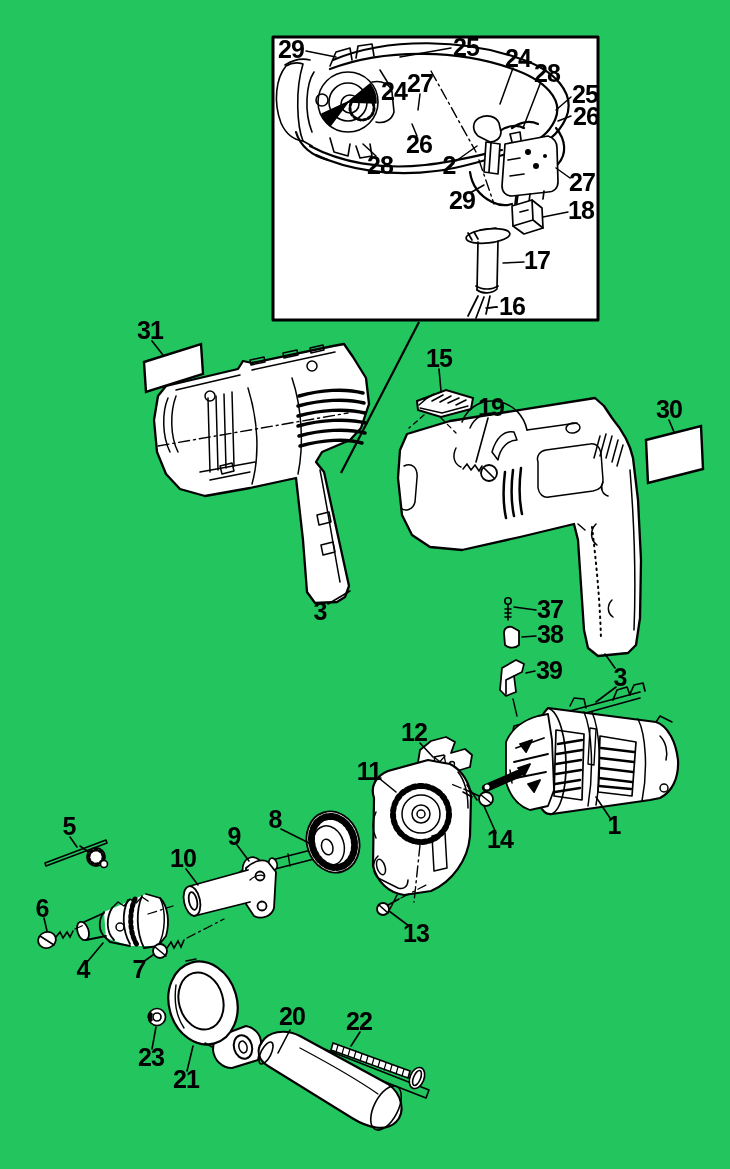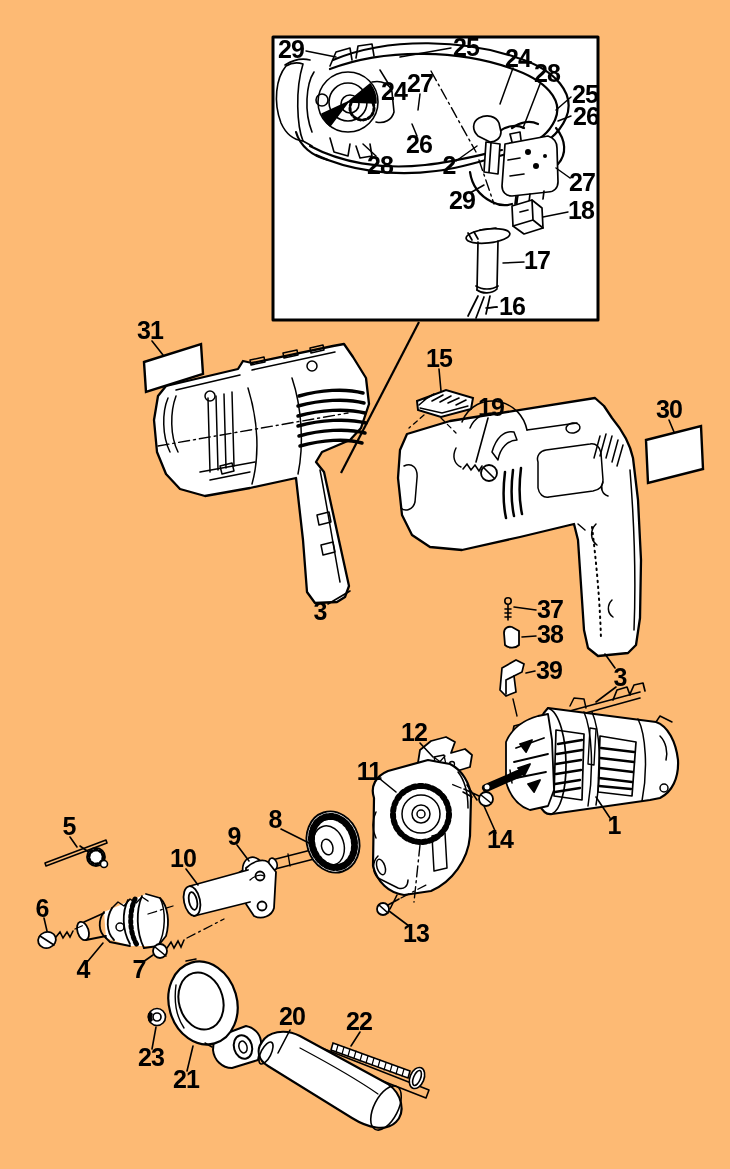--- a/index.html
+++ b/index.html
@@ -1,16 +1,16 @@
 <!DOCTYPE html>
 <html><head>
 <meta charset="utf-8">
 <style>
   html,body{margin:0;padding:0;background:#ffffff;}
-  #stage{position:relative;width:730px;height:1169px;background:#fdba74;overflow:hidden;}
+  #stage{position:relative;width:730px;height:1169px;background:#22c55e;overflow:hidden;}
   svg{display:block;}
   text.pn{font-family:"Liberation Sans","DejaVu Sans",sans-serif;font-weight:bold;font-size:25px;letter-spacing:-1px;fill:#000000;}
 </style>
 </head>
 <body>
 
 <div id="stage">
 <svg width="730" height="1169" viewBox="0 0 730 1169">
 
   <g stroke="#000" fill="none" stroke-linecap="round" stroke-linejoin="round">

